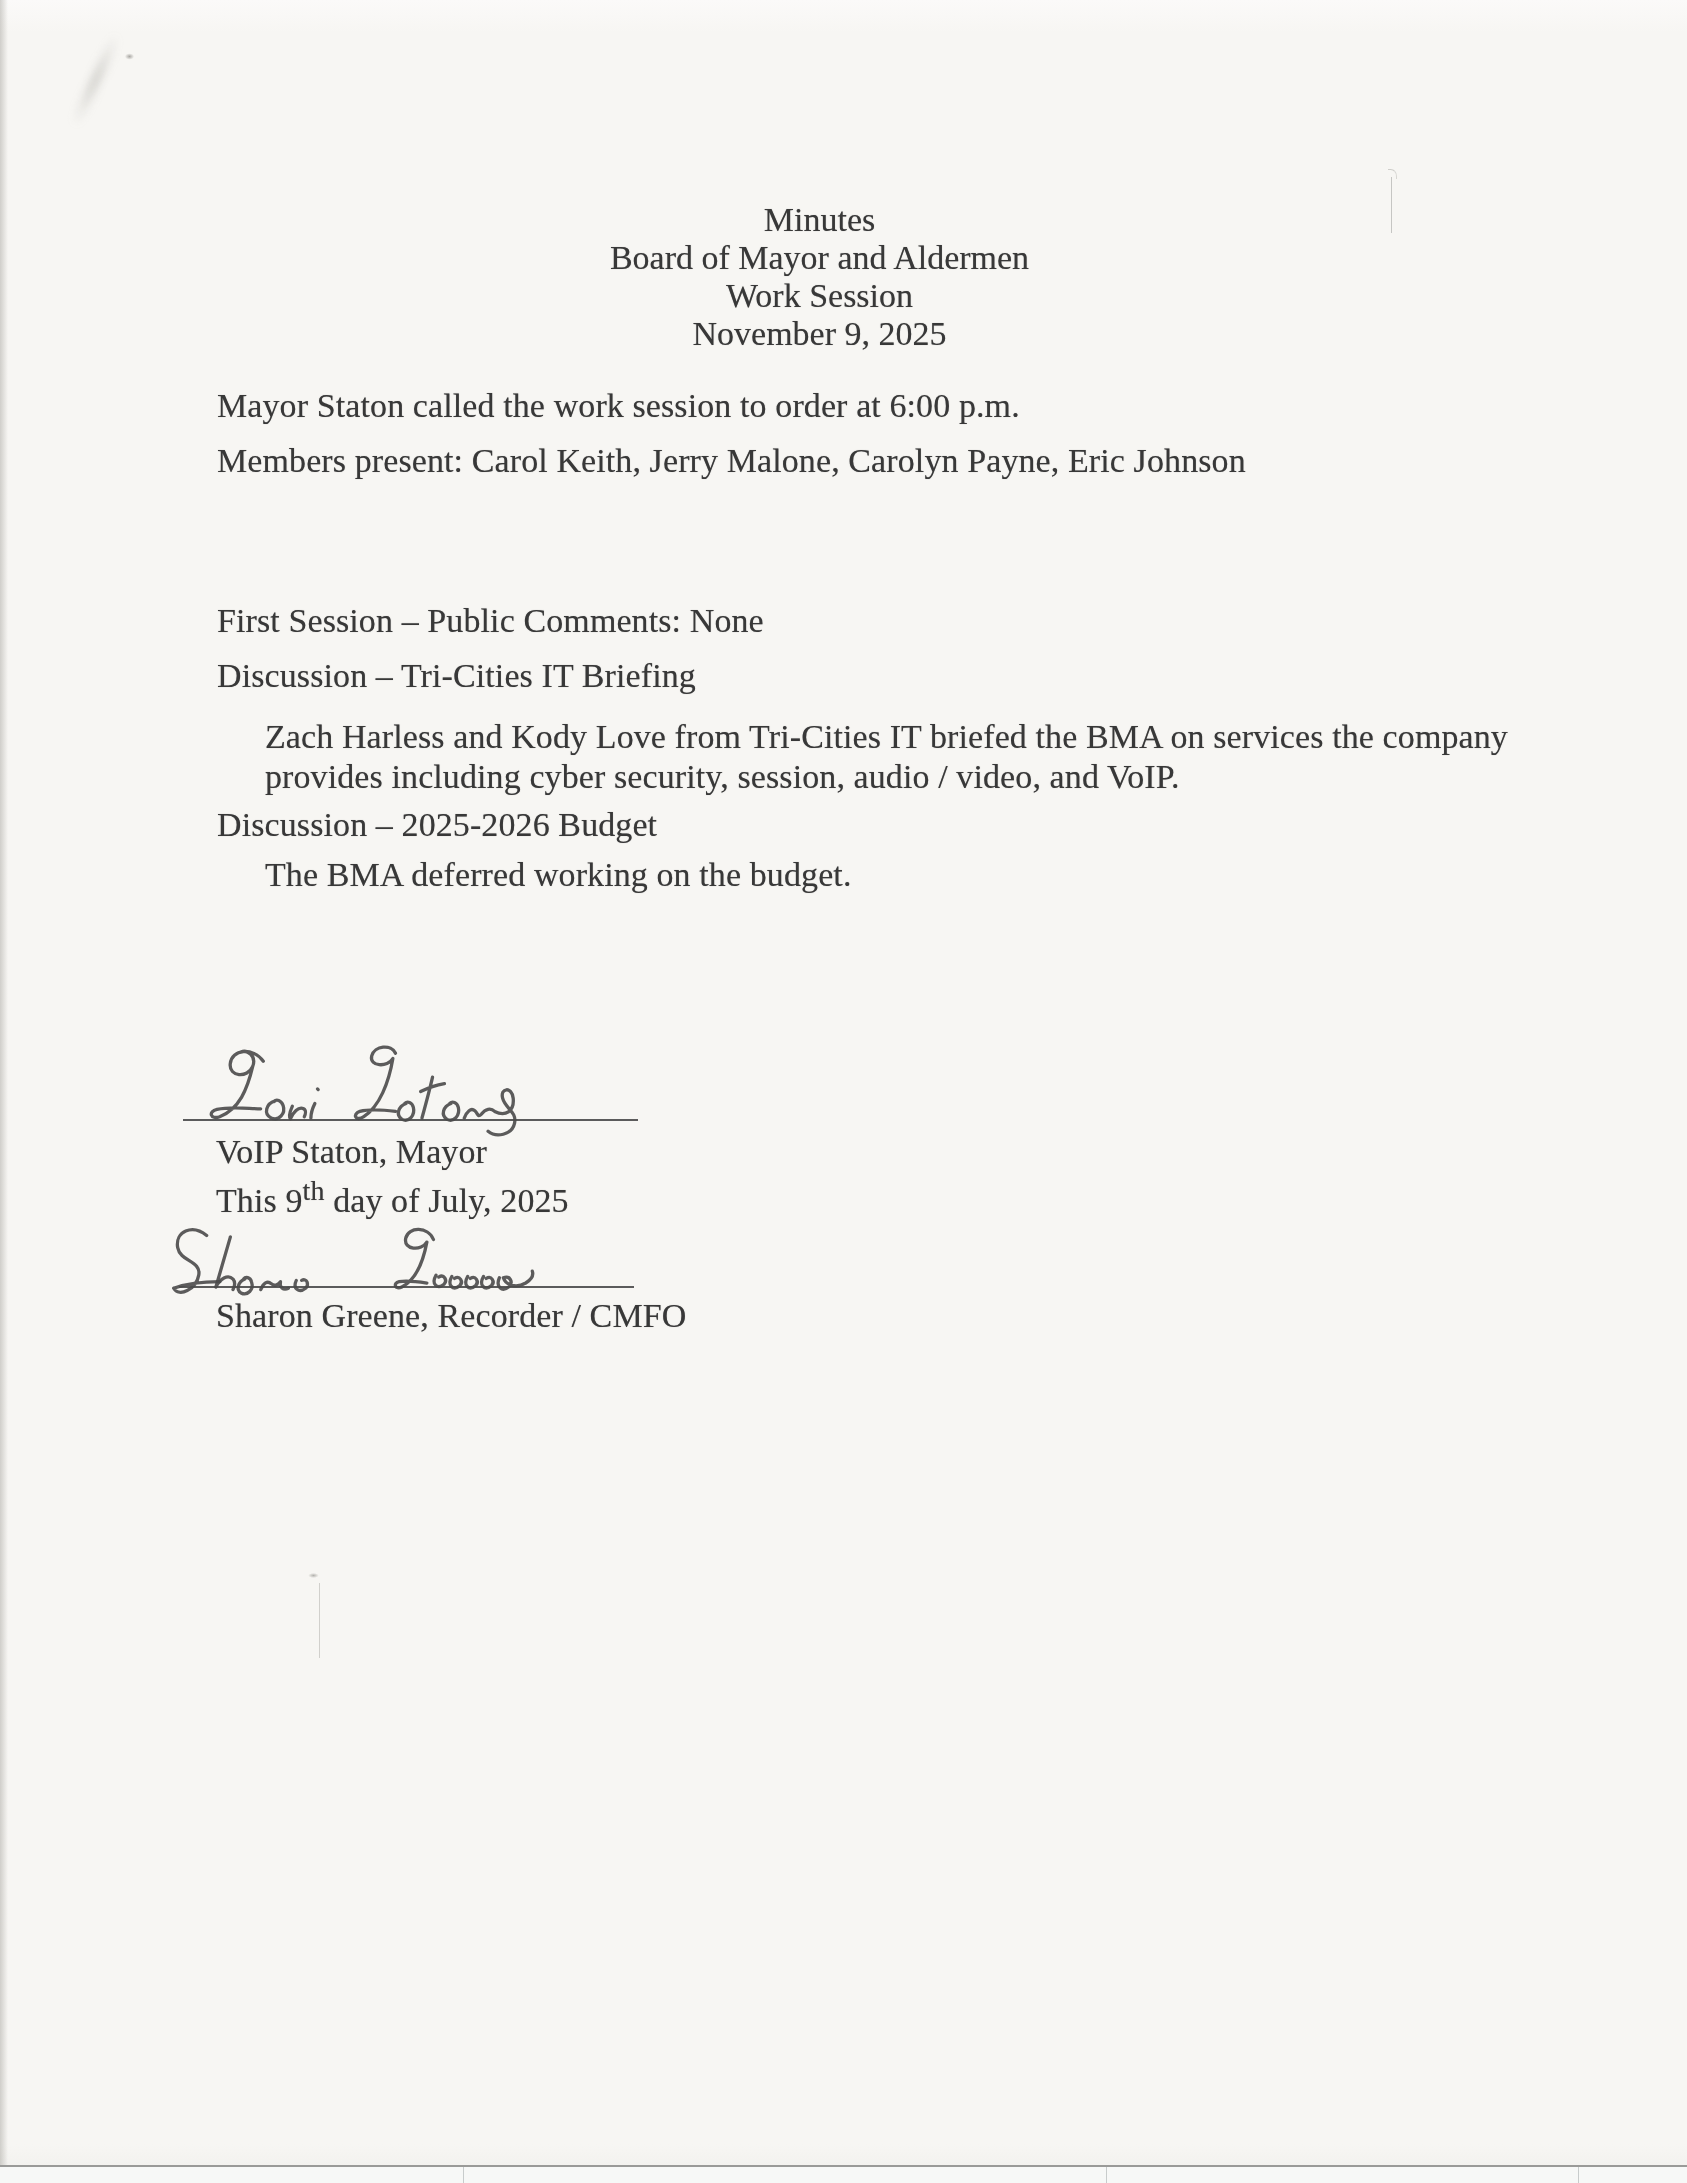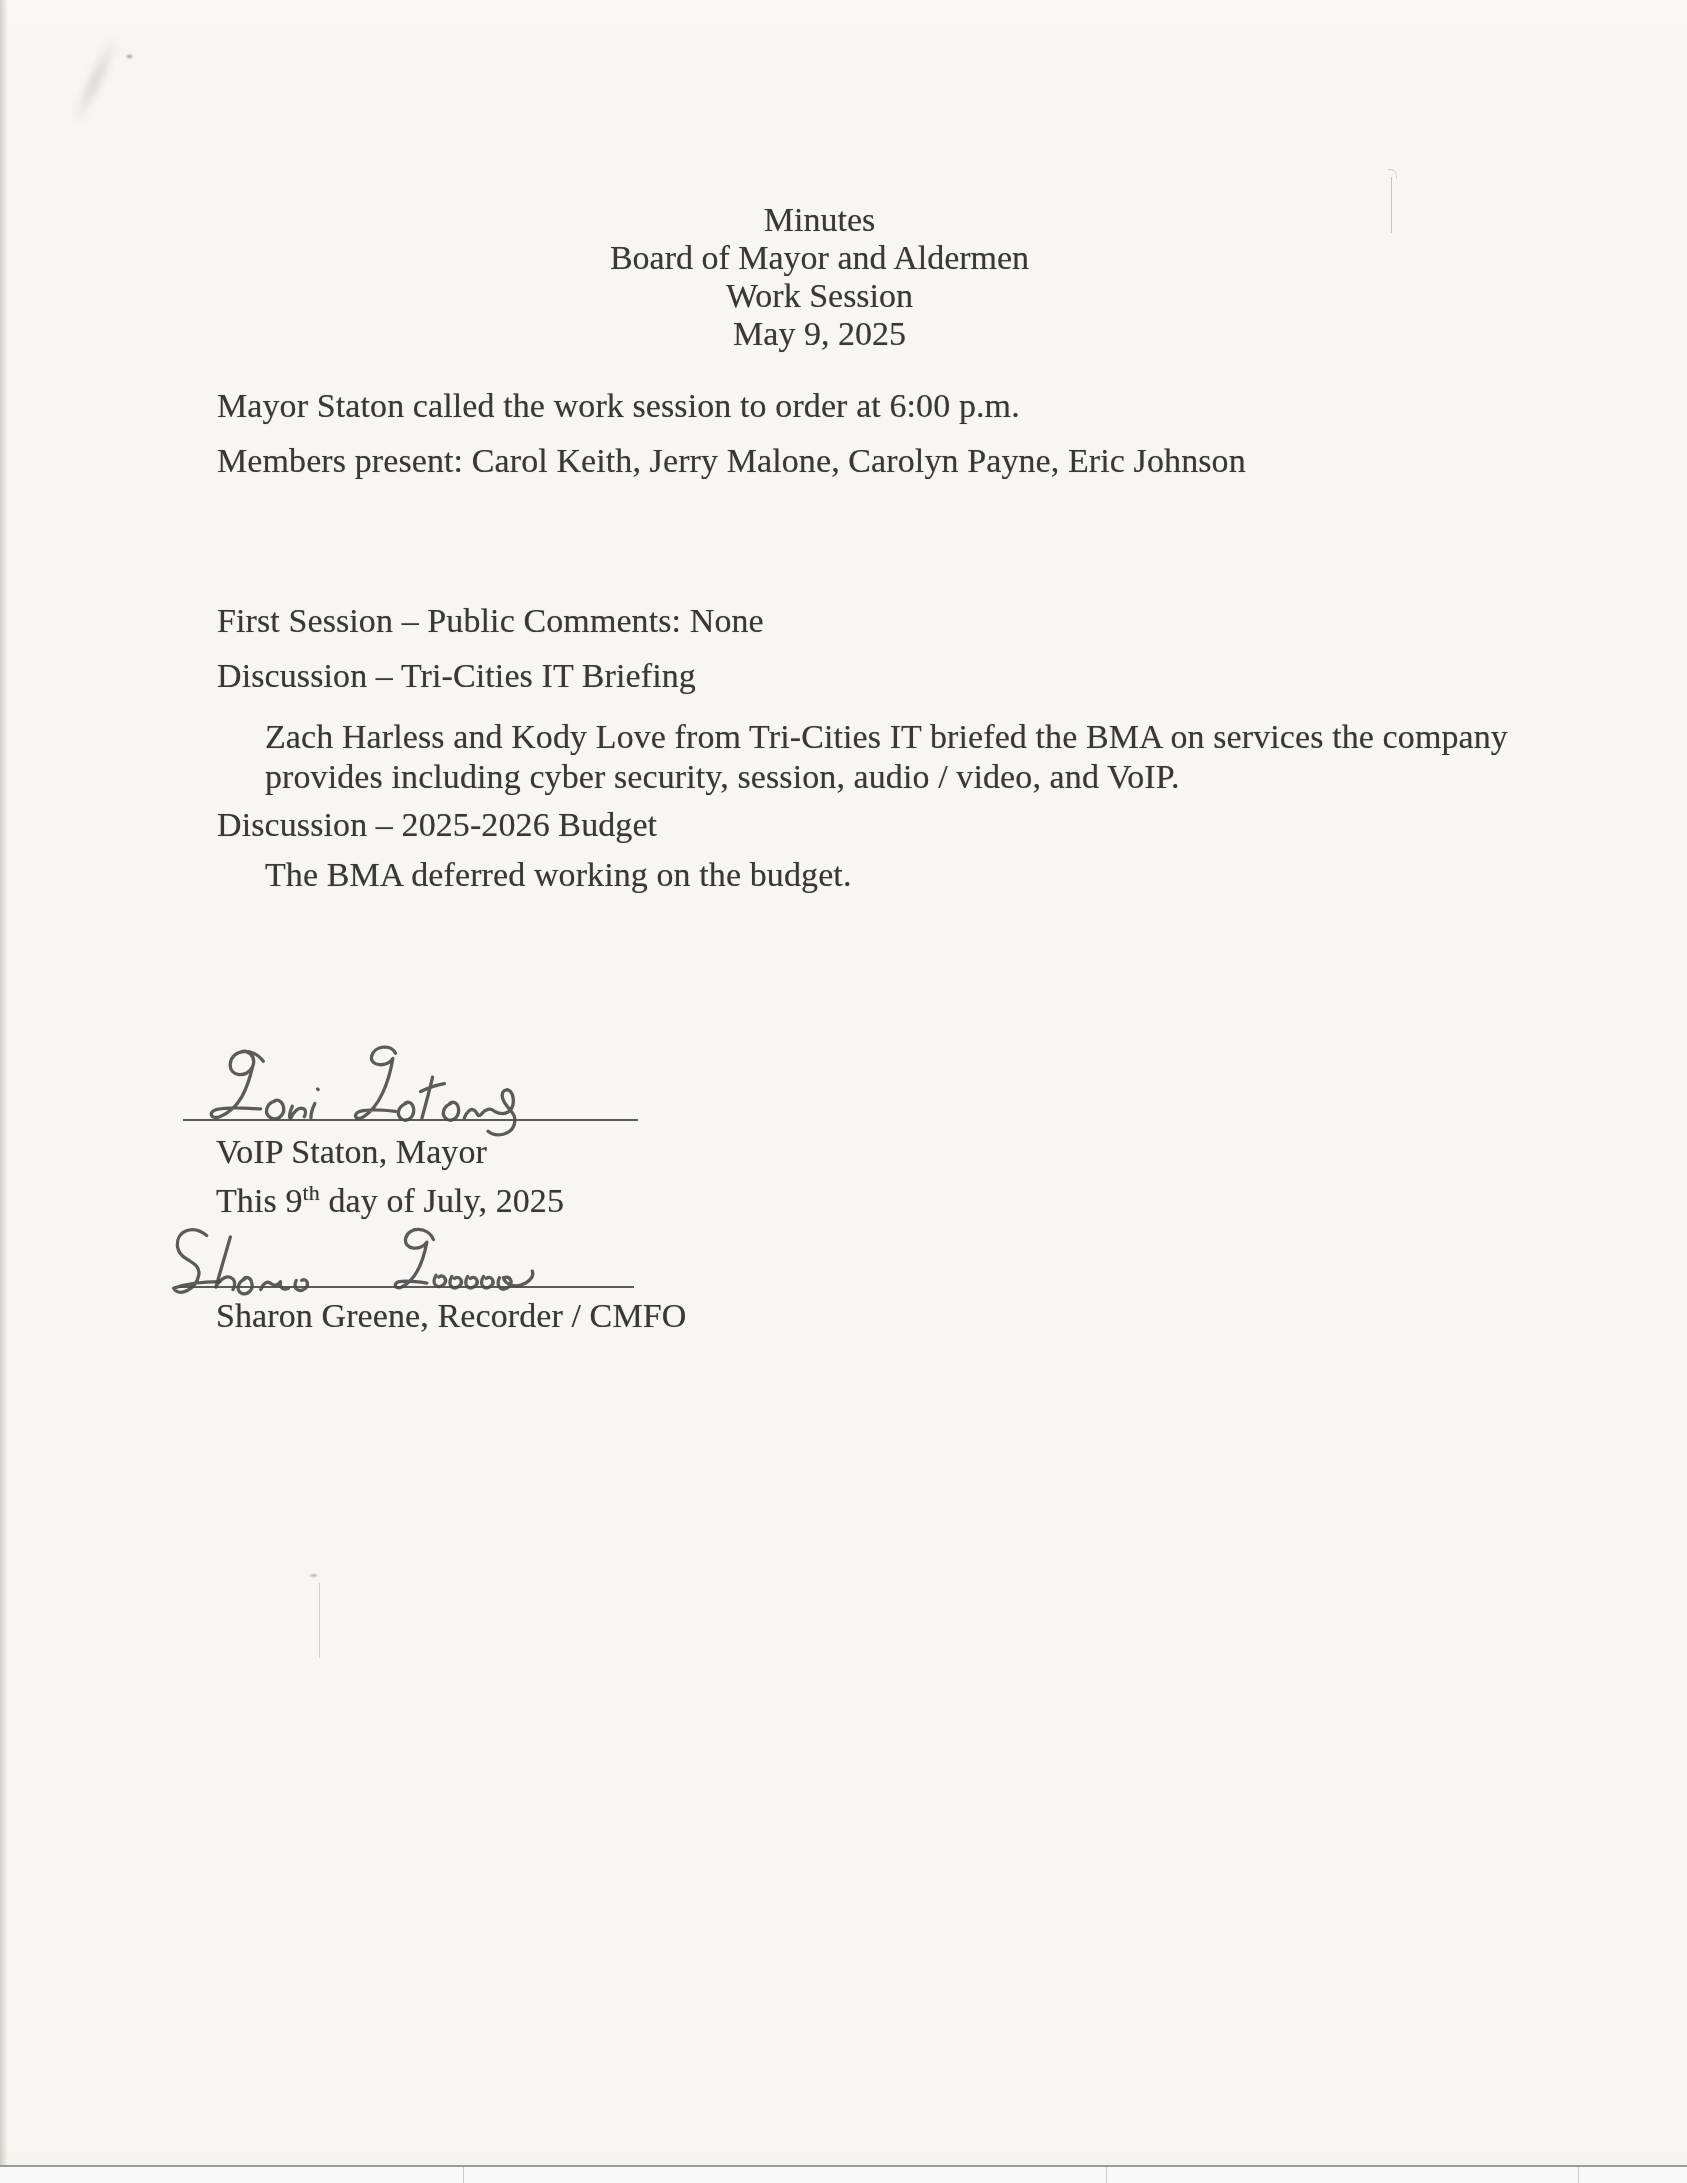--- a/index.html
+++ b/index.html
@@ -36,21 +36,21 @@
   .backing{position:absolute;left:0;top:2167px;width:1687px;height:16px;background:var(--backing);}
   .seam{position:absolute;top:0;width:1.3px;height:16px;background:rgba(188,193,193,.8);}
   .seam.s1{left:463px;} .seam.s2{left:1106px;} .seam.s3{left:1578px;}
   
   .txt{position:absolute;white-space:nowrap;font-size:34px;color:var(--ink);
        letter-spacing:0.1px;text-shadow:0 0 0.8px rgba(70,70,70,.55);margin-left:28px;}
   .header{position:absolute;left:158px;top:201px;width:1323px;text-align:center;}
   .h-line{font-size:34px;line-height:38px;color:var(--ink);text-shadow:0 0 0.8px rgba(70,70,70,.55);}
   .b{left:189px;}
   .b.ind{left:237px;}
-  sup.ord{font-size:22px;vertical-align:super;line-height:0;}
+  sup.ord{font-size:28px;vertical-align:super;line-height:0;}
   
   .sig{position:absolute;}
   .sig path{fill:none;stroke:var(--sig_ink);stroke-width:5;stroke-linecap:round;
             stroke-linejoin:round;opacity:.9;}
   .sig-line{position:absolute;height:2px;background:#3f3f3f;opacity:.85;}
 </style>
 </head>
 <body>
 
 <div class="page">
@@ -61,21 +61,21 @@
     <div class="smudge-a"></div>
     <div class="scratch-top"></div>
     <div class="scratch-top-hook"></div>
     <div class="scratch-mid"></div>
     <div class="smudge-b"></div>
 
     <div class="header">
       <div class="h-line">Minutes</div>
       <div class="h-line">Board of Mayor and Aldermen</div>
       <div class="h-line">Work Session</div>
-      <div class="h-line">May 9, 2025</div>
+      <div class="h-line">November 9, 2025</div>
     </div>
 
     <div class="txt b" style="top:387px">Mayor Staton called the work session to order at 6:00 p.m.</div>
     <div class="txt b" style="top:442px">Members present: Carol Keith, Jerry Malone, Carolyn Payne, Eric Johnson</div>
     <div class="txt b" style="top:602px">First Session – Public Comments: None</div>
     <div class="txt b" style="top:657px">Discussion – Tri-Cities IT Briefing</div>
     <div class="txt b ind" style="top:718px">Zach Harless and Kody Love from Tri-Cities IT briefed the BMA on services the company</div>
     <div class="txt b ind" style="top:758px">provides including cyber security, session, audio / video, and VoIP.</div>
     <div class="txt b" style="top:806px">Discussion – 2025-2026 Budget</div>
     <div class="txt b ind" style="top:856px">The BMA deferred working on the budget.</div>

